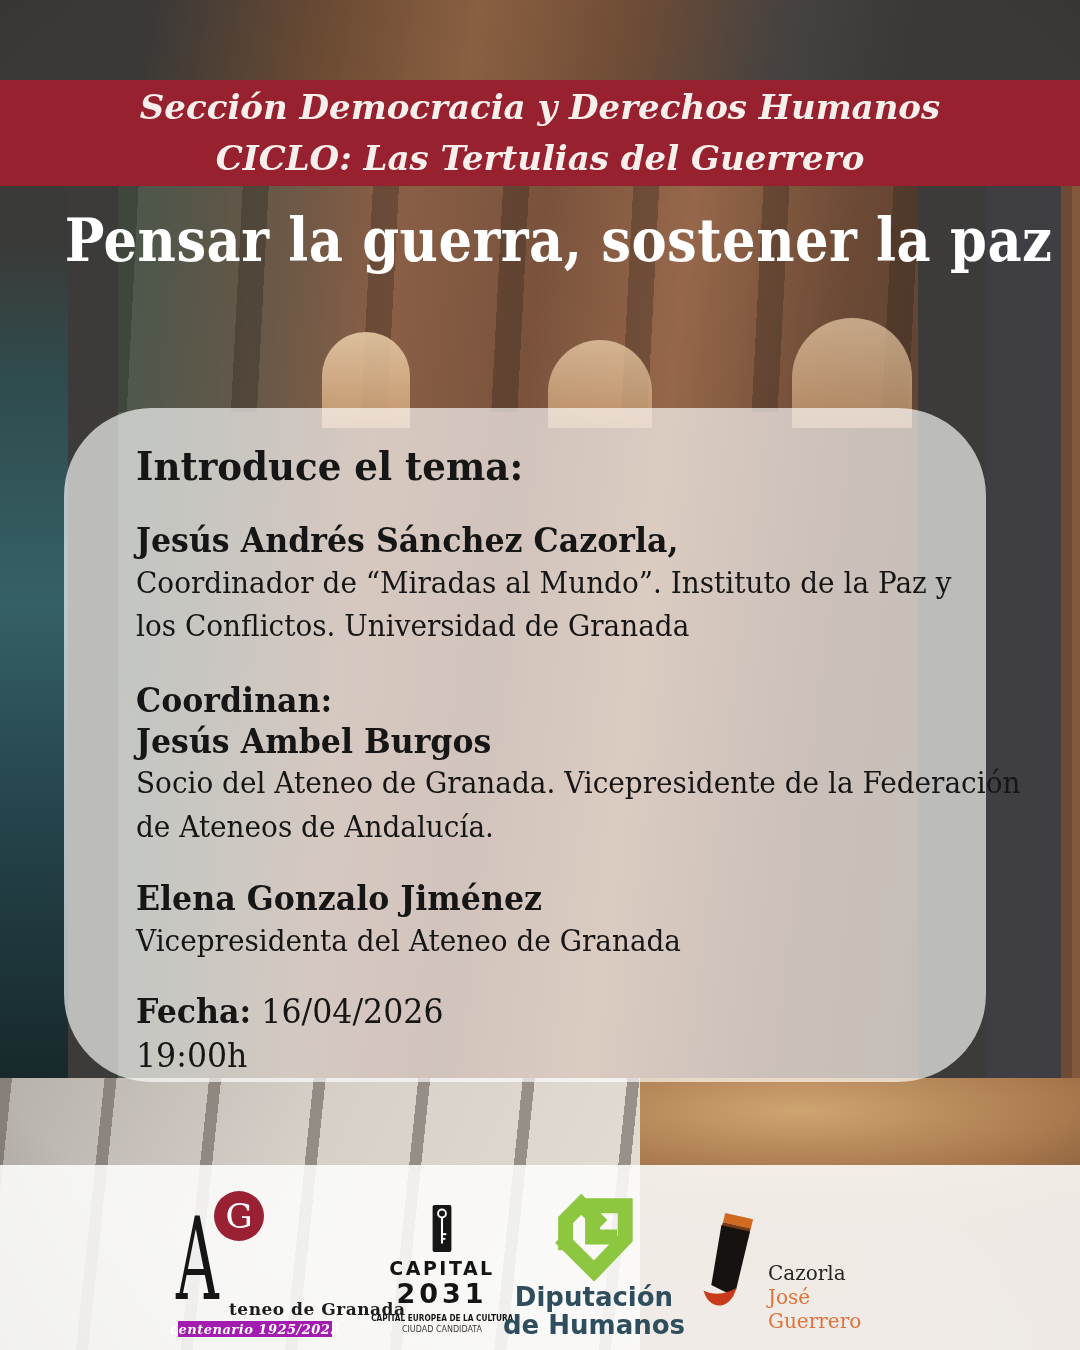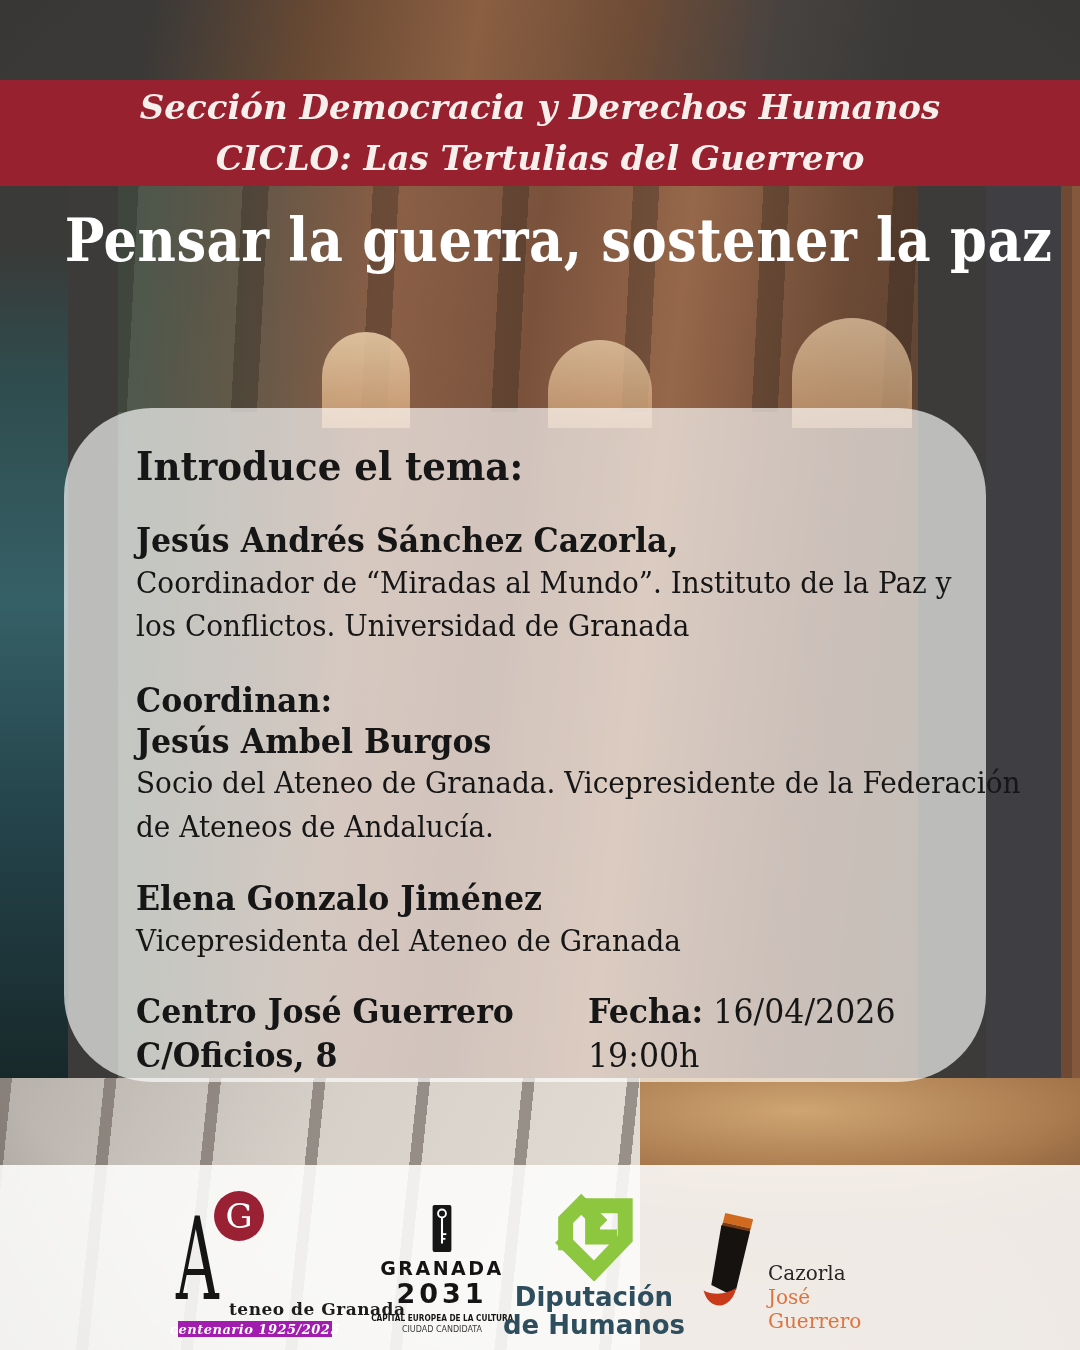--- a/index.html
+++ b/index.html
@@ -131,24 +131,20 @@
 
     <div class="name ln sect-gap-a">Coordinan:</div>
     <div class="name ln">Jesús Ambel Burgos</div>
     <div class="desc ln">Socio del Ateneo de Granada. Vicepresidente de la Federación</div>
     <div class="desc ln">de Ateneos de Andalucía.</div>
 
     <div class="name ln sect-gap-b">Elena Gonzalo Jiménez</div>
     <div class="desc ln">Vicepresidenta del Ateneo de Granada</div>
 
     <div class="bottom-row">
-      <div class="venue-col">
-        <div class="venue-line ln">Centro José Guerrero</div>
-        <div class="venue-line ln">C/Oficios, 8</div>
-      </div>
       <div class="sched-col">
         <div class="sched-line ln"><span class="lbl">Fecha:</span> <span>16/04/2026</span></div>
         <div class="sched-line ln">19:00h</div>
       </div>
     </div>
   </div>
 
   <div class="footer">
 
     <div class="ateneo">
@@ -163,21 +159,21 @@
     </div>
 
     <div class="g2031">
       <svg width="20" height="47" viewBox="0 0 20 50">
         <rect x="0" y="0" width="20" height="50" rx="2" fill="#161616"></rect>
         <circle cx="10" cy="9" r="4.2" fill="none" stroke="#ffffff" stroke-width="2"></circle>
         <line x1="10" y1="13.5" x2="10" y2="41" stroke="#ffffff" stroke-width="2.2"></line>
         <line x1="10" y1="31" x2="14.6" y2="31" stroke="#ffffff" stroke-width="2"></line>
         <line x1="10" y1="36" x2="13.6" y2="36" stroke="#ffffff" stroke-width="2"></line>
       </svg>
-      <div class="g2031-name">GRANADA</div>
+      <div class="g2031-name">CAPITAL</div>
       <div class="g2031-year">2031</div>
       <div class="g2031-sub1">CAPITAL EUROPEA DE LA CULTURA</div>
       <div class="g2031-sub2">CIUDAD CANDIDATA</div>
     </div>
 
     <div class="diputacion">
       <svg width="88" height="88" viewBox="0 0 124 124">
         <g fill="none" stroke="#8DC63F" stroke-width="21" stroke-linecap="square" stroke-linejoin="miter">
           <path d="M22,70 L62,110 L106,64 L106,18 L60,18 L60,62 L84,62"></path>
           <path d="M22,70 L22,38 L44,16 L66,38"></path>

